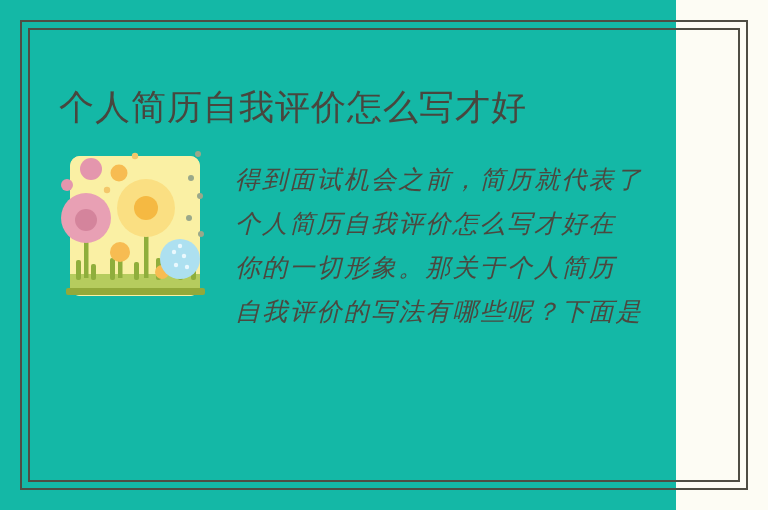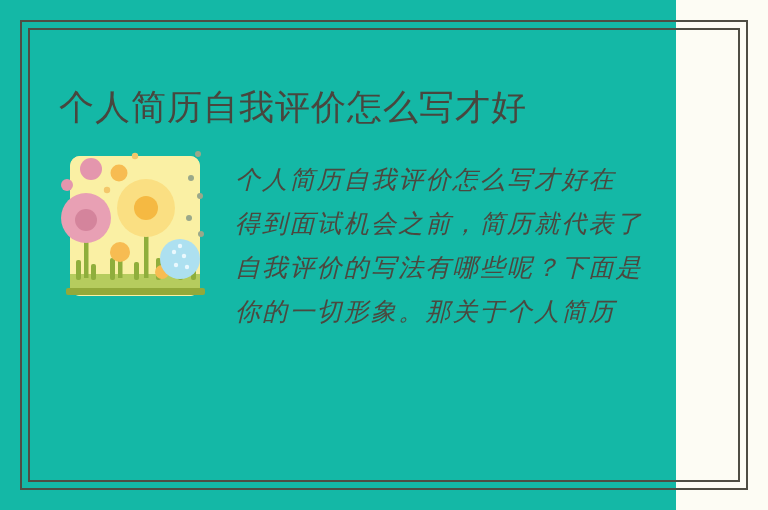--- a/index.html
+++ b/index.html
@@ -170,20 +170,20 @@
 
         <circle cx="140" cy="8" r="3" fill="#9aa88a"></circle>
         <circle cx="133" cy="32" r="3" fill="#9aa88a"></circle>
         <circle cx="142" cy="50" r="3" fill="#9aa88a"></circle>
         <circle cx="131" cy="72" r="3" fill="#9aa88a"></circle>
         <circle cx="143" cy="88" r="3" fill="#9aa88a"></circle>
       </svg>
     </div>
 
     <div class="article-body">
+      <span class="ln">得到面试机会之前，简历就代表了</span>
       <span class="ln">个人简历自我评价怎么写才好在</span>
-      <span class="ln">得到面试机会之前，简历就代表了</span>
+      <span class="ln">你的一切形象。那关于个人简历</span>
       <span class="ln">自我评价的写法有哪些呢？下面是</span>
-      <span class="ln">你的一切形象。那关于个人简历</span>
     </div>
 
   </div>
 </div>
 
 </body></html>

